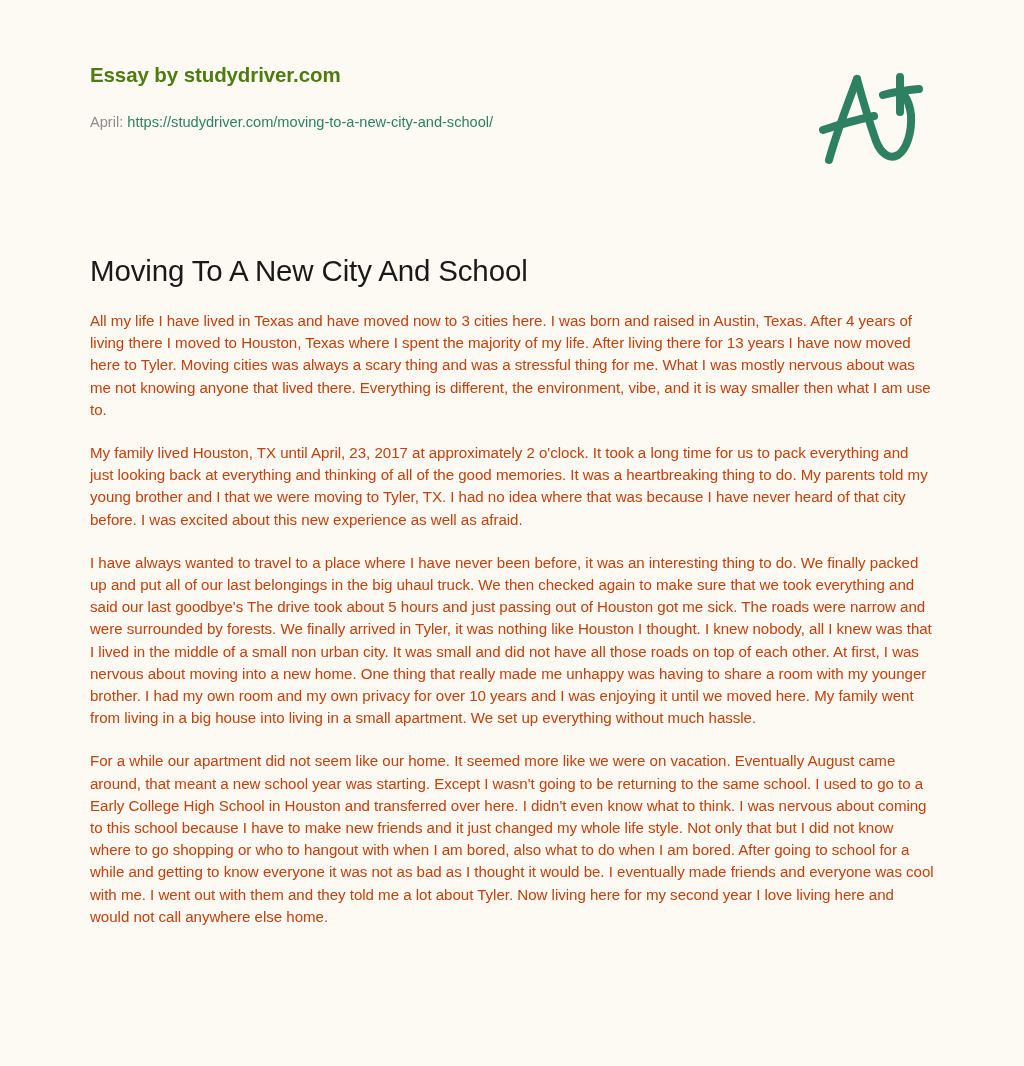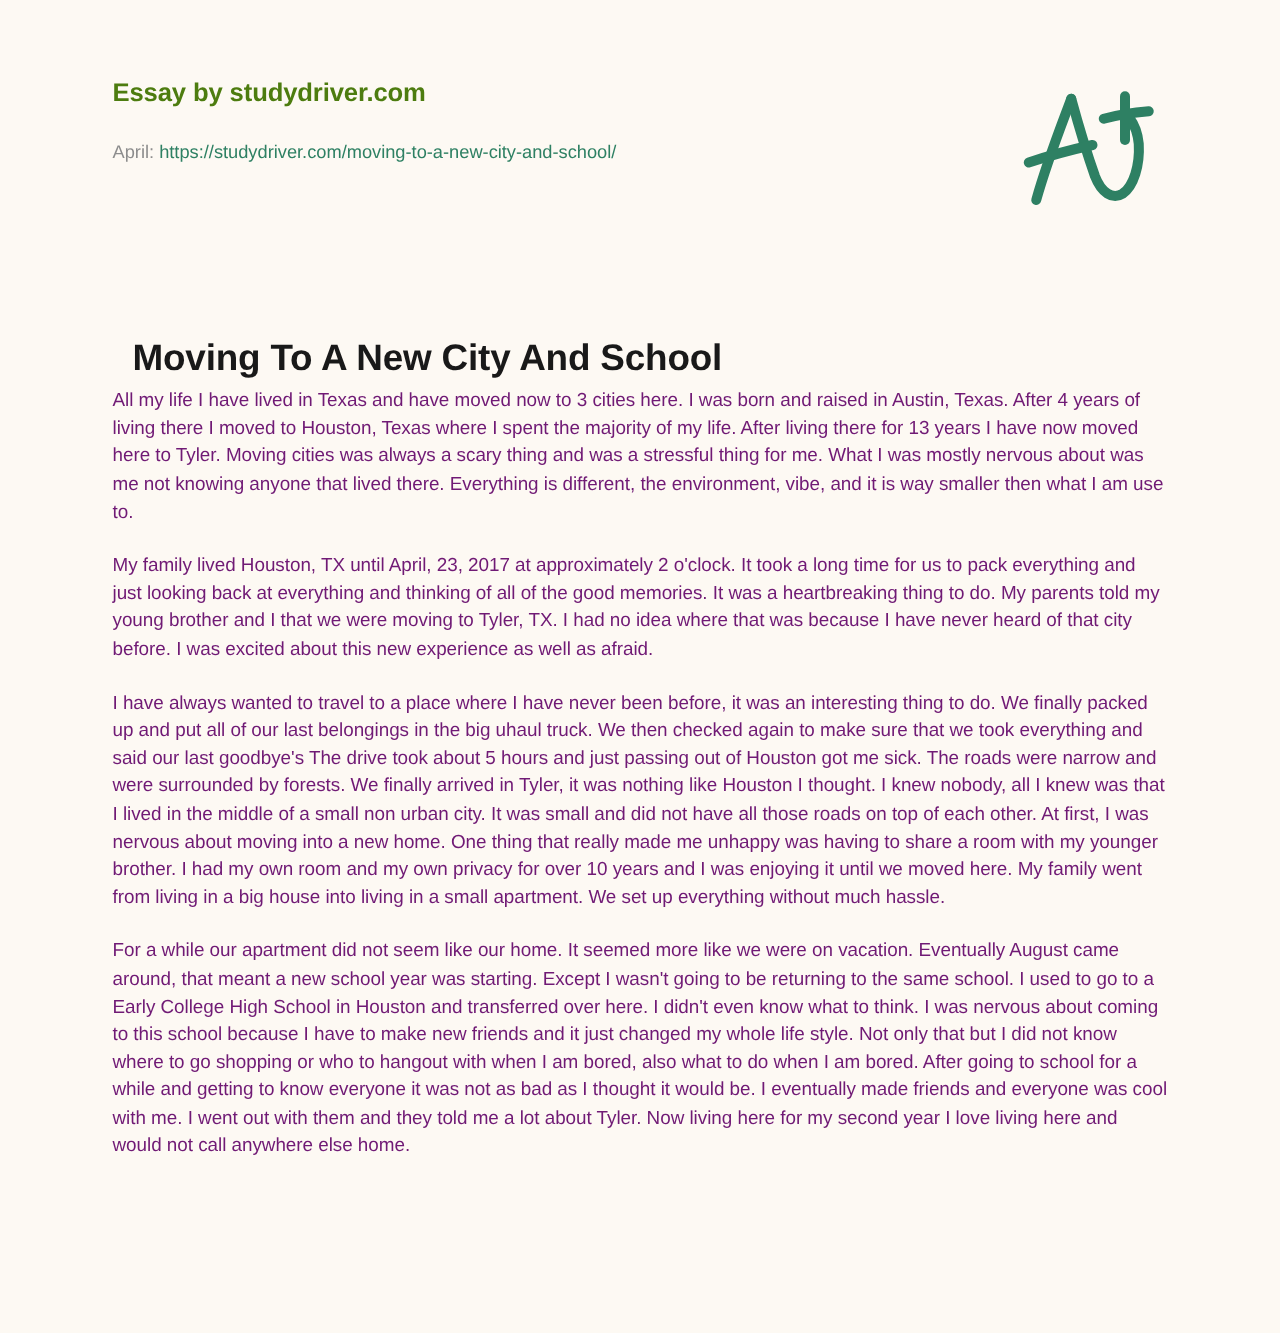--- a/index.html
+++ b/index.html
@@ -80,42 +80,42 @@
     display: block;
     width: 120px;
     height: 104px;
   }
 
   
   .title {
     position: absolute;
     left: 90px;
     top: 252px;
-    margin: 16px;
+    margin: 0;
     font-size: 29.5px;
-    font-weight: bold;
+    font-weight: normal;
     color: #191919;
     letter-spacing: -0.15px;
     line-height: 38px;
     white-space: nowrap;
   }
 
   
   .article {
     position: absolute;
     left: 90px;
     top: 310px;
     width: 845px;
   }
 
   .article p {
     margin: 0 0 21px 0;
     font-size: 15.1px;
     line-height: 22.2px;
-    color: #701a75;
+    color: #c2410c;
     text-align: left;
     letter-spacing: -0.03px;
   }
 
   .article p:last-child {
     margin-bottom: 0;
   }
 </style>
 </head>
 <body>

